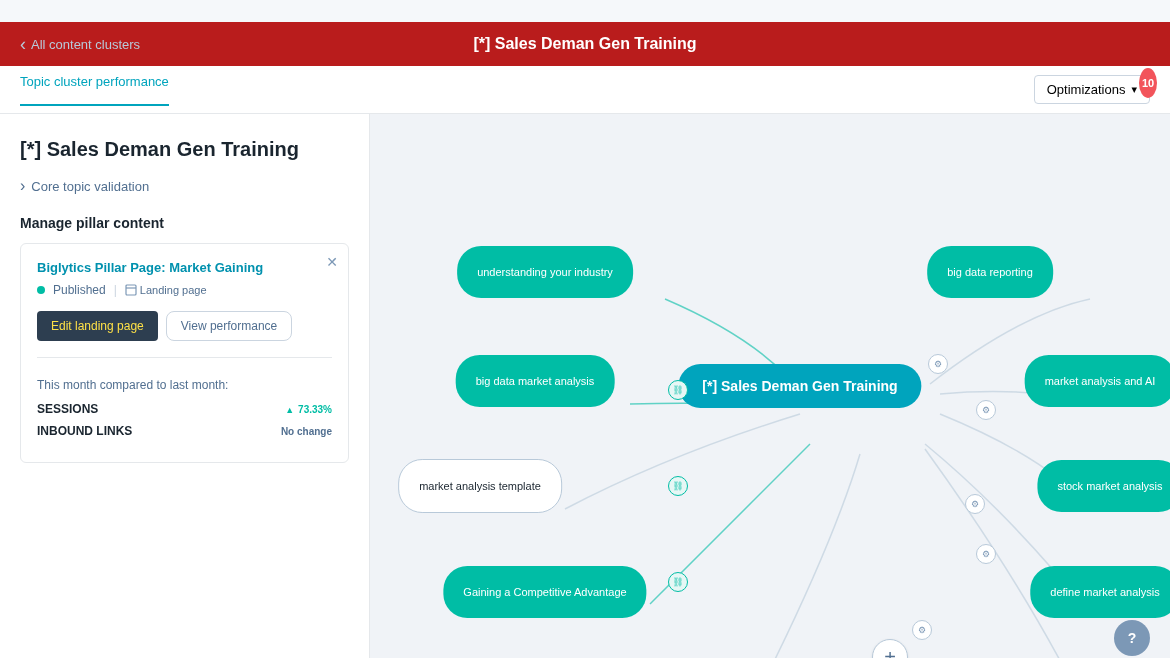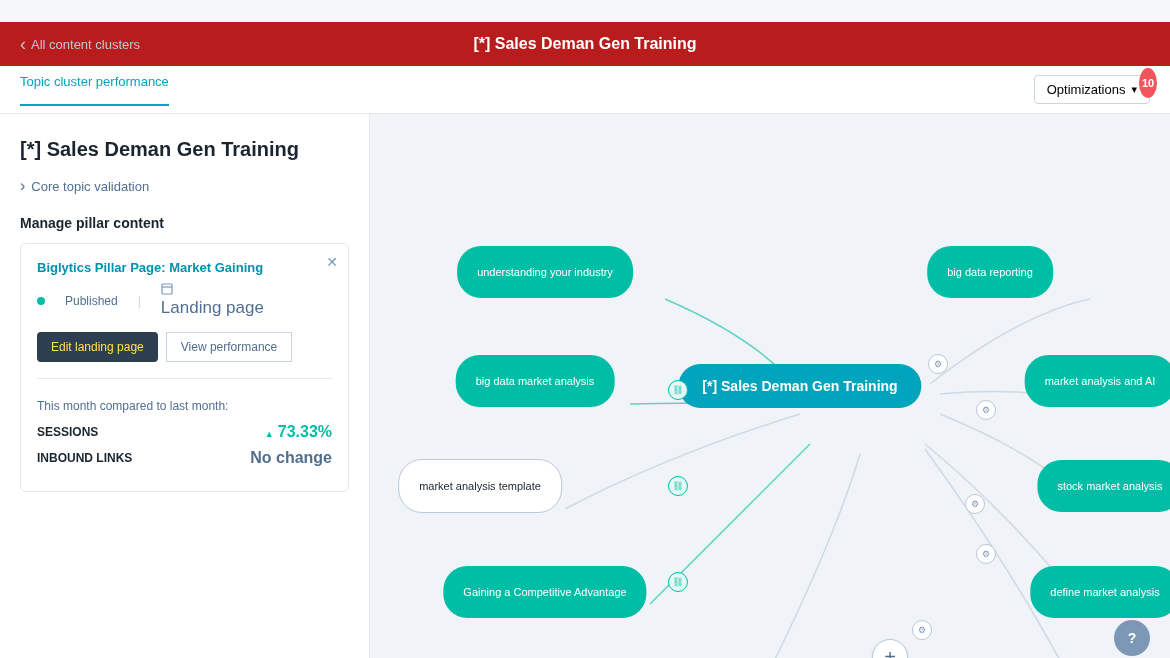--- a/index.html
+++ b/index.html
@@ -142,62 +142,61 @@
     }
     .pillar-card .card-title {
       font-size: 13px;
       font-weight: 600;
       color: #0091ae;
       margin-bottom: 8px;
     }
     .pillar-card .card-meta {
       display: flex;
       align-items: center;
-      gap: 20px;
+      gap: 8px;
       font-size: 12px;
       color: #516f90;
       margin-bottom: 14px;
     }
     .status-dot {
       width: 8px;
       height: 8px;
       border-radius: 50%;
       background: #00bda5;
       display: inline-block;
     }
     .meta-divider {
       color: #cbd5e0;
     }
     .landing-page-icon {
       display: inline-flex;
-      align-items: flex-start;
+      align-items: flex-end;
       gap: 3px;
-      font-size: 17px;
-      flex-direction: column;
+      font-size: 11px;
     }
     .card-actions {
       display: flex;
       gap: 8px;
       margin-bottom: 16px;
     }
     .btn-primary {
       background: #2d3e50;
       color: #fde047;
       border: none;
       border-radius: 4px;
       padding: 7px 14px;
       font-size: 12px;
       cursor: pointer;
       font-weight: 500;
     }
     .btn-secondary {
       background: #fff;
       color: #516f90;
       border: 1px solid #cbd5e0;
-      border-radius: 0;
+      border-radius: 8px;
       padding: 7px 14px;
       font-size: 12px;
       cursor: pointer;
     }
     .stats-section {
       border-top: 1px solid #e5e8eb;
       padding-top: 20px;
     }
     .stats-compare {
       font-size: 12px;
@@ -209,21 +208,21 @@
       justify-content: space-between;
       align-items: center;
       margin-bottom: 8px;
     }
     .stat-label {
       font-size: 12px;
       font-weight: 600;
       color: #1a252f;
     }
     .stat-value {
-      font-size: 16px;
+      font-size: 10px;
       font-weight: 600;
       display: flex;
       align-items: center;
       gap: 4px;
     }
     .stat-up {
       color: #00bda5;
     }
     .stat-neutral {
       color: #516f90;

